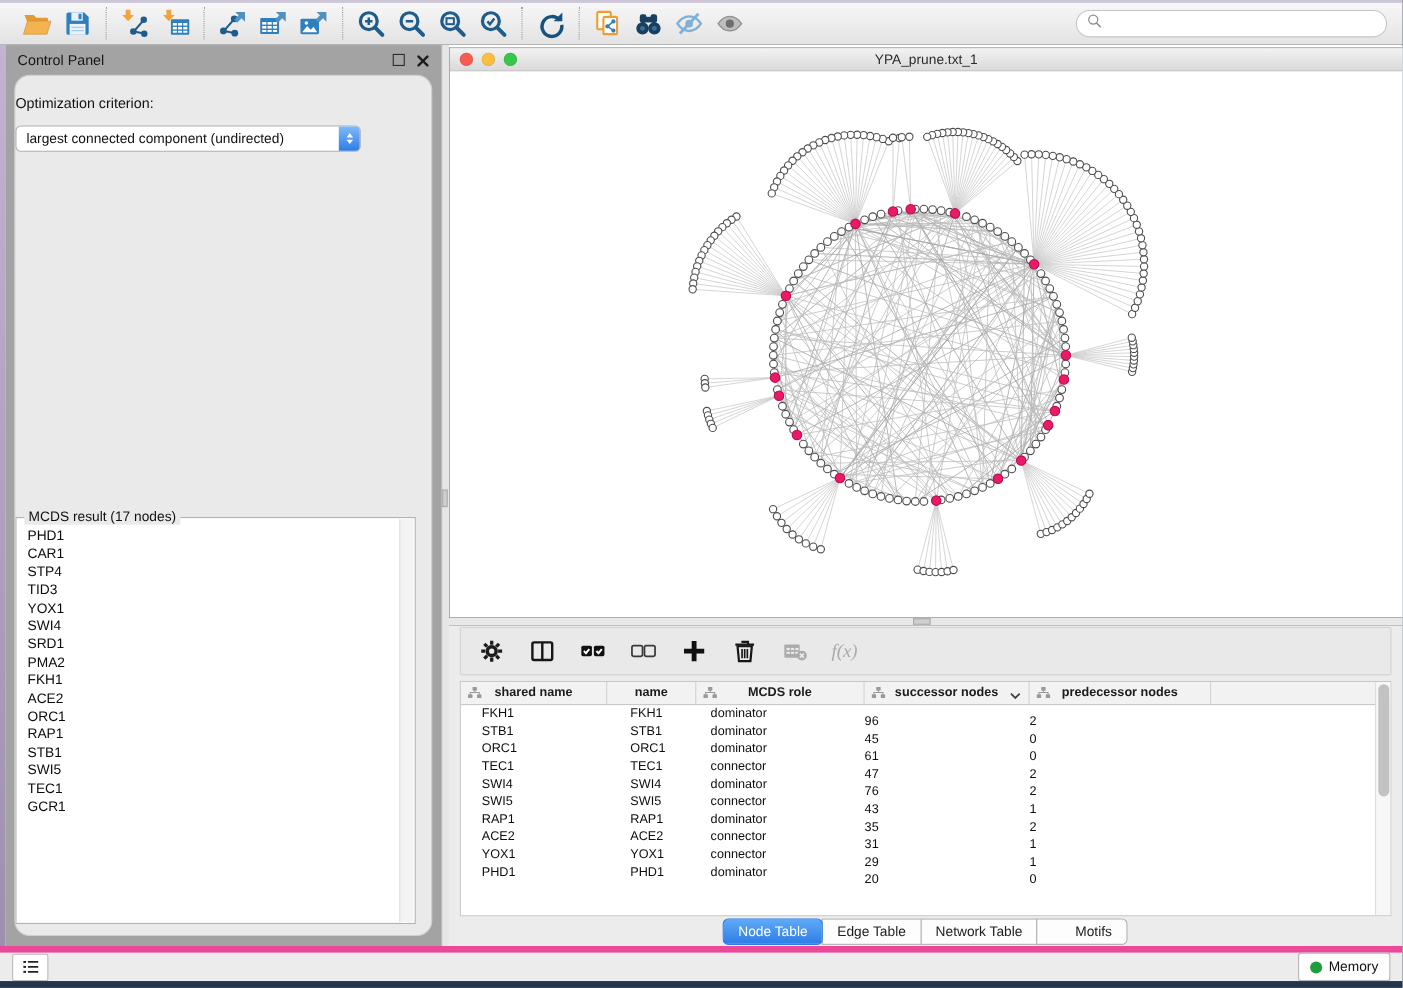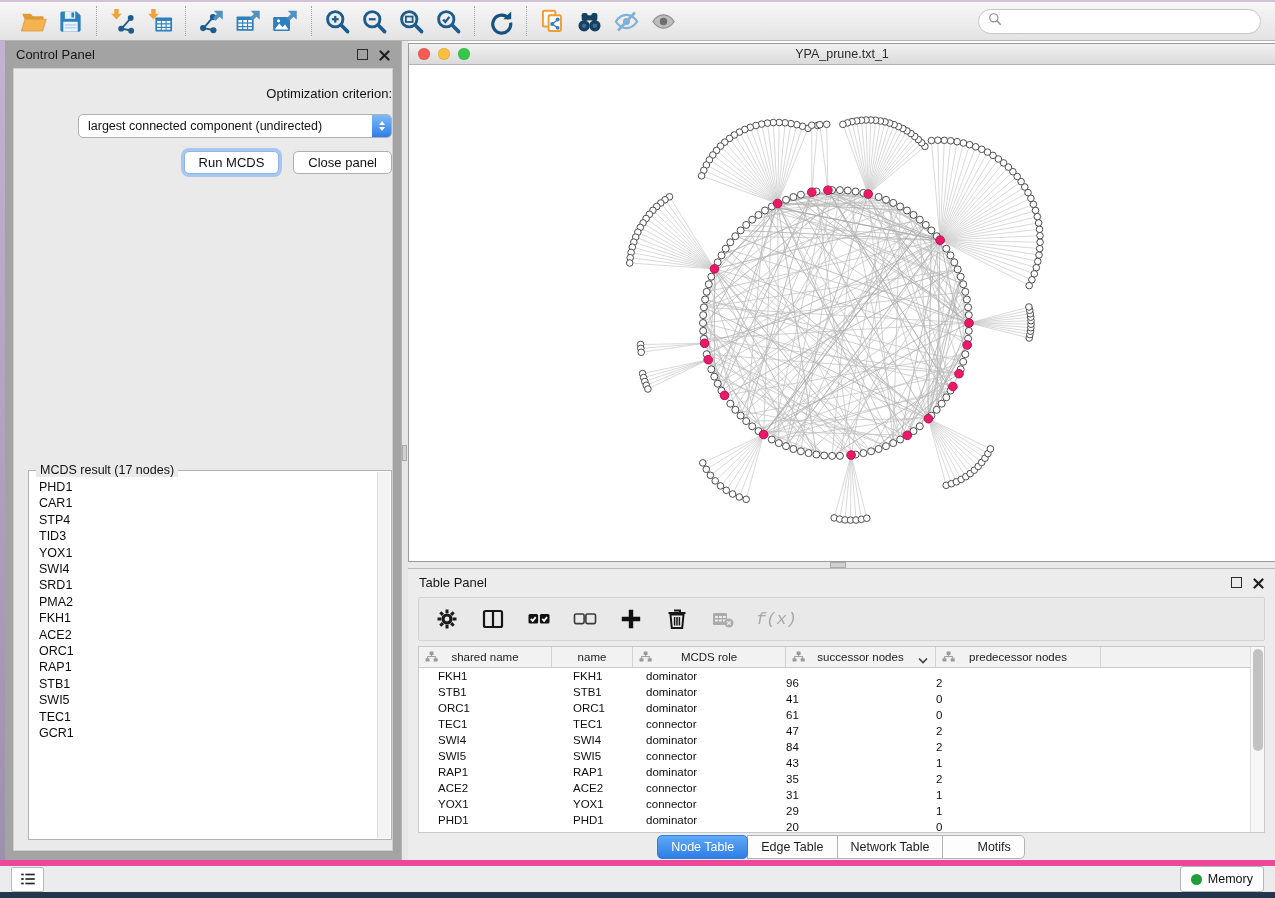--- a/index.html
+++ b/index.html
@@ -44,22 +44,22 @@
     padding:4px 14px;background:#fdfdfd;border:1px solid #b3b3b3;margin-left:-1px;
     font-size:12.5px;color:#1d1d1d;position:relative;cursor:default;
   }
   .cp-tab:first-child{border-radius:5px 0 0 5px;}
   .cp-tab:last-child{border-radius:0 5px 5px 0;}
   .cp-tab.active{
     background:linear-gradient(#5ea9f8,#2e7de5);color:#fff;border-color:#2e7de5;
     border-radius:5px;z-index:2;
   }
   .cp-panel{
-    flex:1;margin:0 8px 9px;background:#eaeaea;border:1px solid #cfcfcf;border-radius:0;
-    display:flex;flex-direction:column;align-items:flex-end;padding-top:17px;min-height:0;box-sizing:border-box;
+    flex:1;margin:0 8px 9px;background:#eaeaea;border:1px solid #cfcfcf;border-radius:14px;
+    display:flex;flex-direction:column;align-items:flex-start;padding-top:17px;min-height:0;box-sizing:border-box;
   }
   .opt-label{font-size:13px;color:#111;}
   .dropdown{
     margin-top:13px;width:314px;height:24px;box-sizing:border-box;border:1px solid #b0b0b0;border-radius:5px;
     background:#fff;display:flex;align-items:center;position:relative;font-size:12.5px;color:#111;
     padding:0 24px 0 9px;cursor:default;
   }
   .dd-stepper{
     position:absolute;right:0;top:0;bottom:0;width:19px;border-radius:0 4px 4px 0;
     background:linear-gradient(#7ebafa,#2e7de5);display:flex;flex-direction:column;align-items:center;justify-content:center;gap:2px;
@@ -104,25 +104,25 @@
   .net-canvas{flex:1;position:relative;background:#fff;overflow:hidden;}
   .net-canvas svg{position:absolute;left:0;top:0;}
 
   
   .table-panel{flex:1;display:flex;flex-direction:column;background:#ececec;border-top:1px solid #bbb;min-height:0;}
   .tp-toolbar{
     margin:1px 10px 5px;height:44px;flex:0 0 44px;background:#e9e9e9;border:1px solid #d3d3d3;border-radius:2px;
     display:flex;align-items:center;gap:21px;padding:0 15px;box-sizing:border-box;
   }
   .tp-icon{width:25px;height:25px;display:flex;align-items:center;justify-content:center;}
-  .tp-fx{font-family:Liberation Mono, monospace;font-style:italic;font-size:17px;color:#a9a9a9;}
+  .tp-fx{font-family:Liberation Serif, serif;font-style:italic;font-size:17px;color:#a9a9a9;}
   .tp-table{
     margin:0 10px;background:#fff;border:1px solid #c9c9c9;flex:1;position:relative;overflow:hidden;box-sizing:border-box;
   }
-  .thead{display:flex;height:20px;background:#f2f2f2;border-bottom:1px solid #c9c9c9;}
+  .thead{display:flex;height:20px;background:#f2f2f2;border-bottom:1px solid #c9c9c9;font-weight:bold;}
   .th{
     position:relative;box-sizing:border-box;border-right:1px solid #d2d2d2;
     font-size:11.5px;color:#1c1c1c;display:flex;align-items:center;justify-content:center;cursor:default;
   }
   .th .colicon{position:absolute;left:6px;top:4px;}
   .th .sortchev{position:absolute;right:7px;top:7px;}
   .trow{display:flex;height:16px;align-items:center;}
   .td{box-sizing:border-box;font-size:11.5px;color:#0e0e0e;white-space:nowrap;overflow:hidden;}
   .td.num{text-align:left;margin-top:13px;}
   .tbl-scroll{position:absolute;top:0;right:0;bottom:0;width:13px;background:#f7f7f7;border-left:1px solid #ddd;}
@@ -376,24 +376,20 @@
         </span>
       </div>
       <div class="cp-panel">
         <div class="opt-label">Optimization criterion:</div>
         <div class="dropdown">
           <span>largest connected component (undirected)</span>
           <span class="dd-stepper">
               <span class="tri-up"></span>
               <span class="tri-dn"></span>
             </span>
-        </div>
-        <div class="btn-row">
-          <div class="btn focused">Run MCDS</div>
-          <div class="btn">Close panel</div>
         </div>
         <div class="cp-spacer"></div>
         <div class="result-box">
           <div class="result-title">MCDS result (17 nodes)</div>
           <div class="result-list">
               <div>PHD1</div>
               <div>CAR1</div>
               <div>STP4</div>
               <div>TID3</div>
               <div>YOX1</div>
@@ -1052,34 +1048,20 @@
               </g>
             </svg>
         </div>
       </div>
 
       <div class="hsplit">
           <div class="hhandle"></div>
         </div>
 
       <div class="table-panel">
-        <div class="panel-titlebar">
-          <span>Table Panel</span>
-          <span class="win-icons">
-            <span class="float-icon"></span>
-            <span class="close-icon">
-              <svg width="11" height="11" viewBox="0 0 11 11">
-                  <g stroke="#1d1d1d" stroke-width="2.2" stroke-linecap="round">
-                    <line x1="1.5" y1="1.5" x2="9.5" y2="9.5"></line>
-                    <line x1="9.5" y1="1.5" x2="1.5" y2="9.5"></line>
-                  </g>
-                </svg>
-            </span>
-          </span>
-        </div>
         <div class="tp-toolbar">
           <span id="tp-icons" style="display:flex;gap:21px;align-items:center;">
               <span class="tp-icon">
                 <svg width="24" height="24" viewBox="0 0 24 24">
                   <circle cx="12" cy="12" r="4" fill="none" stroke="#1c1c1c" stroke-width="3.2"></circle>
                   <g stroke="#1c1c1c" stroke-width="3">
                     <line x1="12" y1="2.5" x2="12" y2="6.2"></line>
                     <line x1="12" y1="17.8" x2="12" y2="21.5"></line>
                     <line x1="2.5" y1="12" x2="6.2" y2="12"></line>
                     <line x1="17.8" y1="12" x2="21.5" y2="12"></line>
@@ -1210,42 +1192,42 @@
                 <div class="td" style="width: 133px; flex: 0 0 133px; padding-left: 19px;">FKH1</div>
                 <div class="td" style="width: 81px; flex: 0 0 81px; padding-left: 21px;">FKH1</div>
                 <div class="td" style="width: 153px; flex: 0 0 153px; padding-left: 13px;">dominator</div>
                 <div class="td num" style="width: 150px; flex: 0 0 150px; padding-right: 13px;">96</div>
                 <div class="td num" style="width: 165px; flex: 0 0 165px; padding-right: 8px;">2</div>
               </div>
               <div class="trow">
                 <div class="td" style="width: 133px; flex: 0 0 133px; padding-left: 19px;">STB1</div>
                 <div class="td" style="width: 81px; flex: 0 0 81px; padding-left: 21px;">STB1</div>
                 <div class="td" style="width: 153px; flex: 0 0 153px; padding-left: 13px;">dominator</div>
-                <div class="td num" style="width: 150px; flex: 0 0 150px; padding-right: 13px;">41</div>
+                <div class="td num" style="width: 150px; flex: 0 0 150px; padding-right: 13px;">45</div>
                 <div class="td num" style="width: 165px; flex: 0 0 165px; padding-right: 8px;">0</div>
               </div>
               <div class="trow">
                 <div class="td" style="width: 133px; flex: 0 0 133px; padding-left: 19px;">ORC1</div>
                 <div class="td" style="width: 81px; flex: 0 0 81px; padding-left: 21px;">ORC1</div>
                 <div class="td" style="width: 153px; flex: 0 0 153px; padding-left: 13px;">dominator</div>
                 <div class="td num" style="width: 150px; flex: 0 0 150px; padding-right: 13px;">61</div>
                 <div class="td num" style="width: 165px; flex: 0 0 165px; padding-right: 8px;">0</div>
               </div>
               <div class="trow">
                 <div class="td" style="width: 133px; flex: 0 0 133px; padding-left: 19px;">TEC1</div>
                 <div class="td" style="width: 81px; flex: 0 0 81px; padding-left: 21px;">TEC1</div>
                 <div class="td" style="width: 153px; flex: 0 0 153px; padding-left: 13px;">connector</div>
                 <div class="td num" style="width: 150px; flex: 0 0 150px; padding-right: 13px;">47</div>
                 <div class="td num" style="width: 165px; flex: 0 0 165px; padding-right: 8px;">2</div>
               </div>
               <div class="trow">
                 <div class="td" style="width: 133px; flex: 0 0 133px; padding-left: 19px;">SWI4</div>
                 <div class="td" style="width: 81px; flex: 0 0 81px; padding-left: 21px;">SWI4</div>
                 <div class="td" style="width: 153px; flex: 0 0 153px; padding-left: 13px;">dominator</div>
-                <div class="td num" style="width: 150px; flex: 0 0 150px; padding-right: 13px;">84</div>
+                <div class="td num" style="width: 150px; flex: 0 0 150px; padding-right: 13px;">76</div>
                 <div class="td num" style="width: 165px; flex: 0 0 165px; padding-right: 8px;">2</div>
               </div>
               <div class="trow">
                 <div class="td" style="width: 133px; flex: 0 0 133px; padding-left: 19px;">SWI5</div>
                 <div class="td" style="width: 81px; flex: 0 0 81px; padding-left: 21px;">SWI5</div>
                 <div class="td" style="width: 153px; flex: 0 0 153px; padding-left: 13px;">connector</div>
                 <div class="td num" style="width: 150px; flex: 0 0 150px; padding-right: 13px;">43</div>
                 <div class="td num" style="width: 165px; flex: 0 0 165px; padding-right: 8px;">1</div>
               </div>
               <div class="trow">

